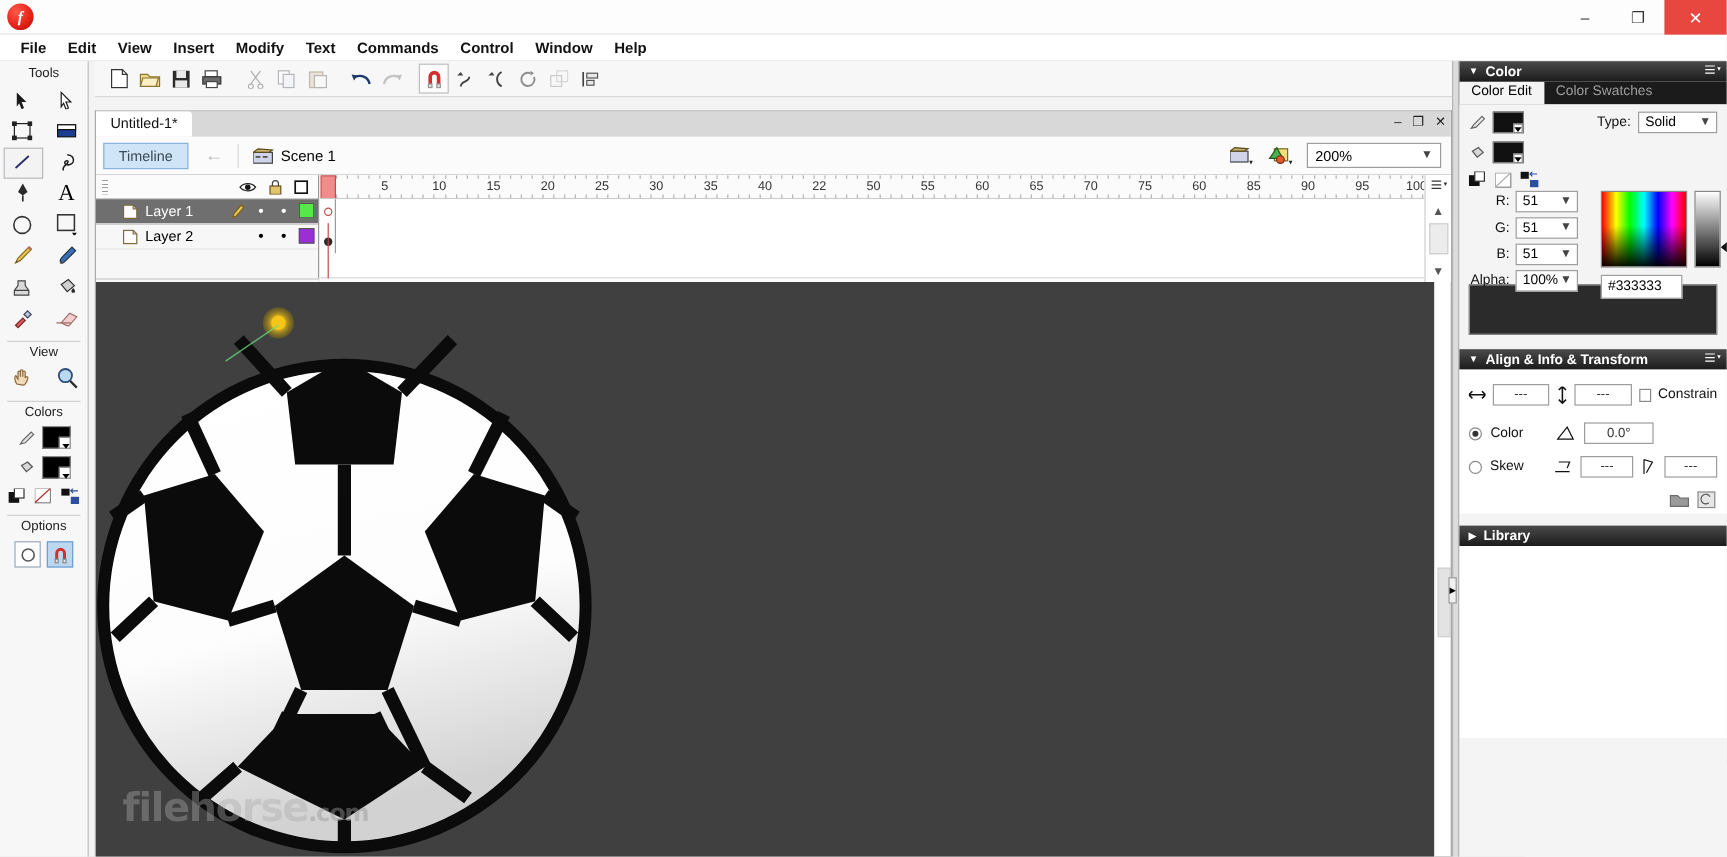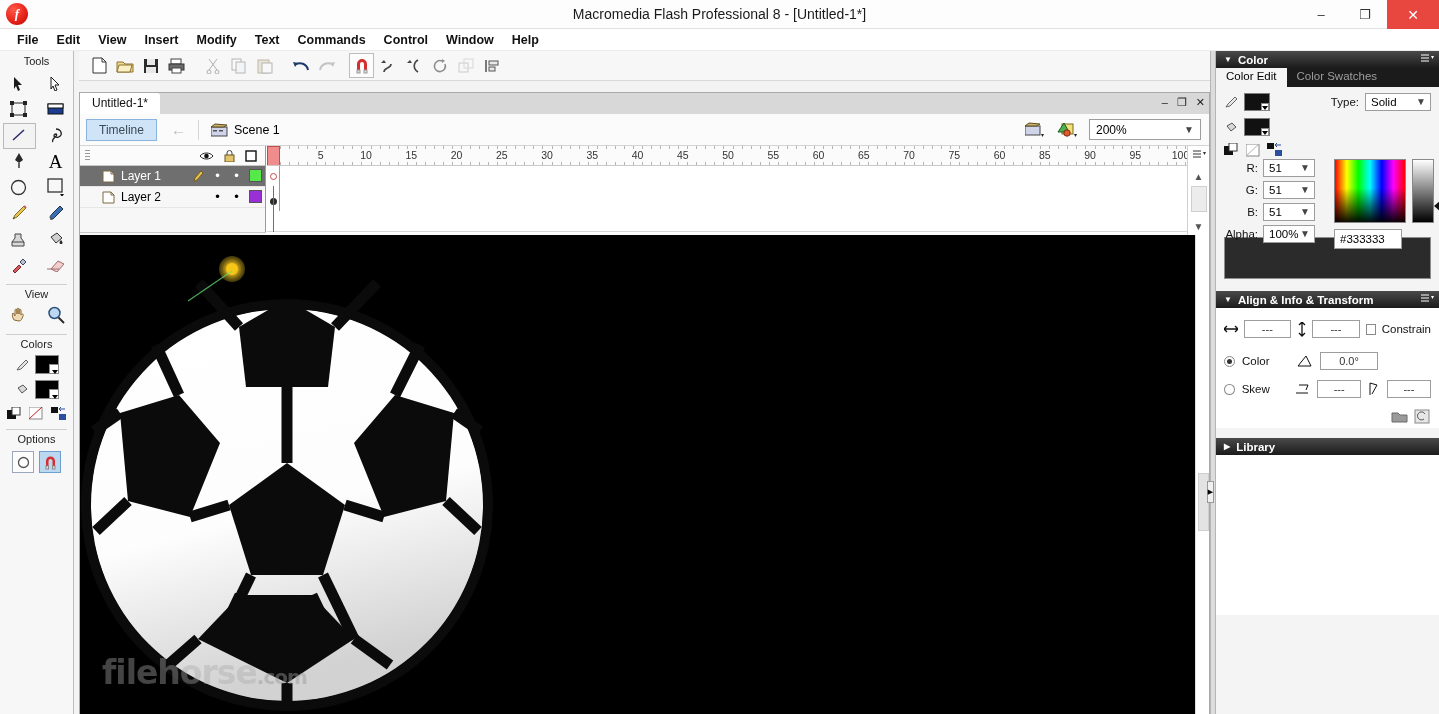--- a/index.html
+++ b/index.html
@@ -155,21 +155,21 @@
   .tl-scroll { flex:1; height:13px; background:#e6e6e6; margin-left:4px; margin-right:8px;}
   .tl-vscroll { position:absolute; right:0; top:0; width:22px; height:110px;
     background:#fff; border-left:1px solid #d0d0d0;}
   .vs-btn { width:21px; height:17px; display:flex; align-items:center; justify-content:center;
     font-size:10px; color:#555;}
   .vs-thumb { position:absolute; left:3px; top:40px; width:16px; height:26px; background:#ececec;
     border:1px solid #cfcfcf;}
   .panel-menu-ic { position:absolute; right:3px; top:3px; }
 
   
-  .stage { position:absolute; left:0; top:142px; right:0; bottom:0; background:#000000; overflow:hidden;}
+  .stage { position:absolute; left:0; top:142px; right:0; bottom:0; background:#404040; overflow:hidden;}
   .stage-vscroll { position:absolute; right:0; top:142px; width:14px; bottom:0;
     background:#fff; border-left:1px solid #ddd;}
   .sv-thumb { position:absolute; left:2px; top:238px; width:11px; height:58px;
     background:#e3e3e3; border:1px solid #cfcfcf;}
   .watermark {
     position:absolute; left:22px; bottom:22px; font-size:33px; font-weight:bold;
     color:rgba(170,170,170,0.40); letter-spacing:-1px; font-family:"DejaVu Sans", sans-serif;
   }
   .watermark .dot { font-size:20px; color:rgba(150,150,150,0.45); font-weight:bold;}
 
@@ -206,21 +206,20 @@
   .dash-fld { height:18px; border:1px solid #9d9d9d; background:#fff; font-size:11px;
     display:flex; align-items:center; justify-content:center; color:#333;}
 </style>
 </head>
 <body>
 
 <div id="app">
 
   <div class="titlebar">
     <div class="app-icon">f</div>
-    <div class="title-text">Macromedia Flash Professional 8 - [Untitled-1*]</div>
     <div class="win-btns">
       <div class="win-btn">–</div>
       <div class="win-btn">❐</div>
       <div class="win-btn close">✕</div>
     </div>
   </div>
 
   <div class="menubar">
     <div class="menu-item">File</div>
     <div class="menu-item">Edit</div>
@@ -820,21 +819,21 @@
             <div class="tick" style="left: 918px;"></div>
             <div class="tickb" style="left: 918px;"></div>
             <div class="rnum" style="left: 53.725px;">5</div>
             <div class="rnum" style="left: 98.975px;">10</div>
             <div class="rnum" style="left: 144.225px;">15</div>
             <div class="rnum" style="left: 189.475px;">20</div>
             <div class="rnum" style="left: 234.725px;">25</div>
             <div class="rnum" style="left: 279.975px;">30</div>
             <div class="rnum" style="left: 325.225px;">35</div>
             <div class="rnum" style="left: 370.475px;">40</div>
-            <div class="rnum" style="left: 415.725px;">45</div>
+            <div class="rnum" style="left: 415.725px;">22</div>
             <div class="rnum" style="left: 460.975px;">50</div>
             <div class="rnum" style="left: 506.225px;">55</div>
             <div class="rnum" style="left: 551.475px;">60</div>
             <div class="rnum" style="left: 596.725px;">65</div>
             <div class="rnum" style="left: 641.975px;">70</div>
             <div class="rnum" style="left: 687.225px;">75</div>
             <div class="rnum" style="left: 732.475px;">60</div>
             <div class="rnum" style="left: 777.725px;">85</div>
             <div class="rnum" style="left: 822.975px;">90</div>
             <div class="rnum" style="left: 868.225px;">95</div>

